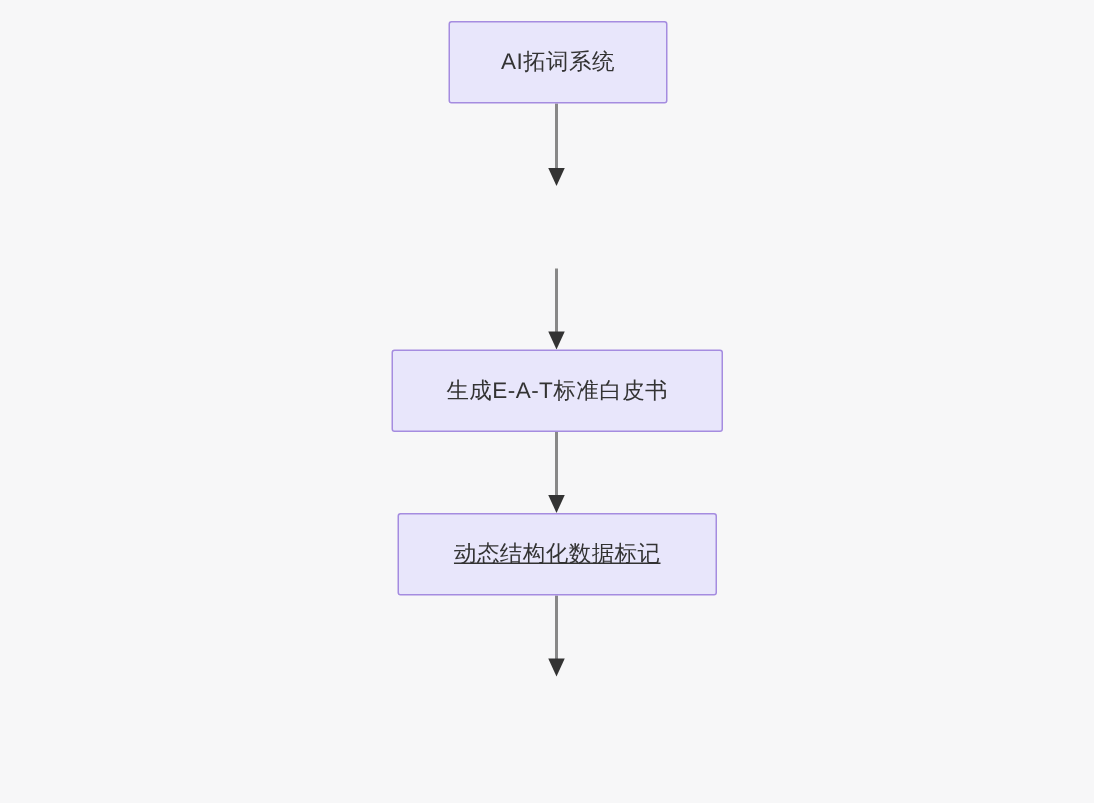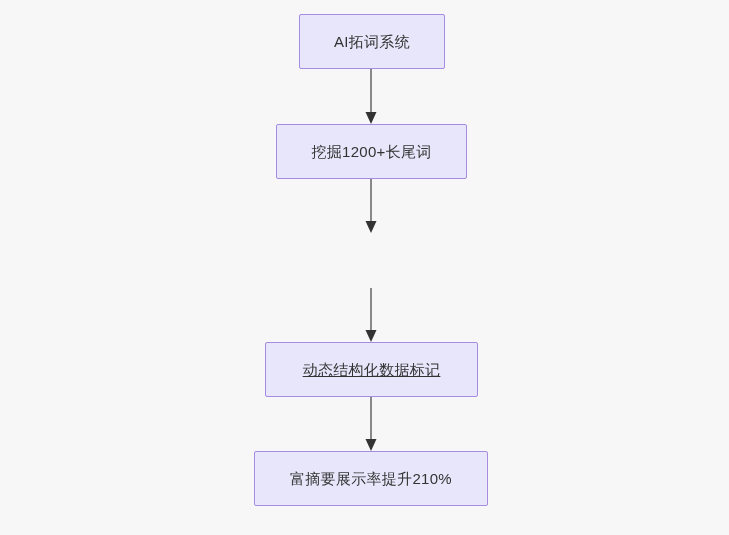--- a/index.html
+++ b/index.html
@@ -81,26 +81,23 @@
     <svg width="20" height="54" viewBox="0 0 20 54">
       <line x1="10" y1="0" x2="10" y2="47" stroke="#888888" stroke-width="2"></line>
       <polygon points="10,54 4.5,42 15.5,42" fill="#333333"></polygon>
     </svg>
   </div>
 
   <div class="node" style="left:299px; top:14px; width:146px; height:55px;">
     <span class="node-label">AI拓词系统</span>
   </div>
 
-  <div class="node" style="left:276px; top:124px; width:191px; height:55px;">
-    <span class="node-label">挖掘1200+长尾词</span>
+
+  <div class="node" style="left:261px; top:233px; width:221px; height:55px;">
+    <span class="node-label">生成E-A-T标准白皮书</span>
   </div>
-
 
   <div class="node" style="left:265px; top:342px; width:213px; height:55px;text-decoration:underline;">
     <span class="node-label">动态结构化数据标记</span>
   </div>
 
-  <div class="node" style="left:254px; top:451px; width:234px; height:55px;">
-    <span class="node-label">富摘要展示率提升210%</span>
-  </div>
 
 </div>
 
 </body></html>

